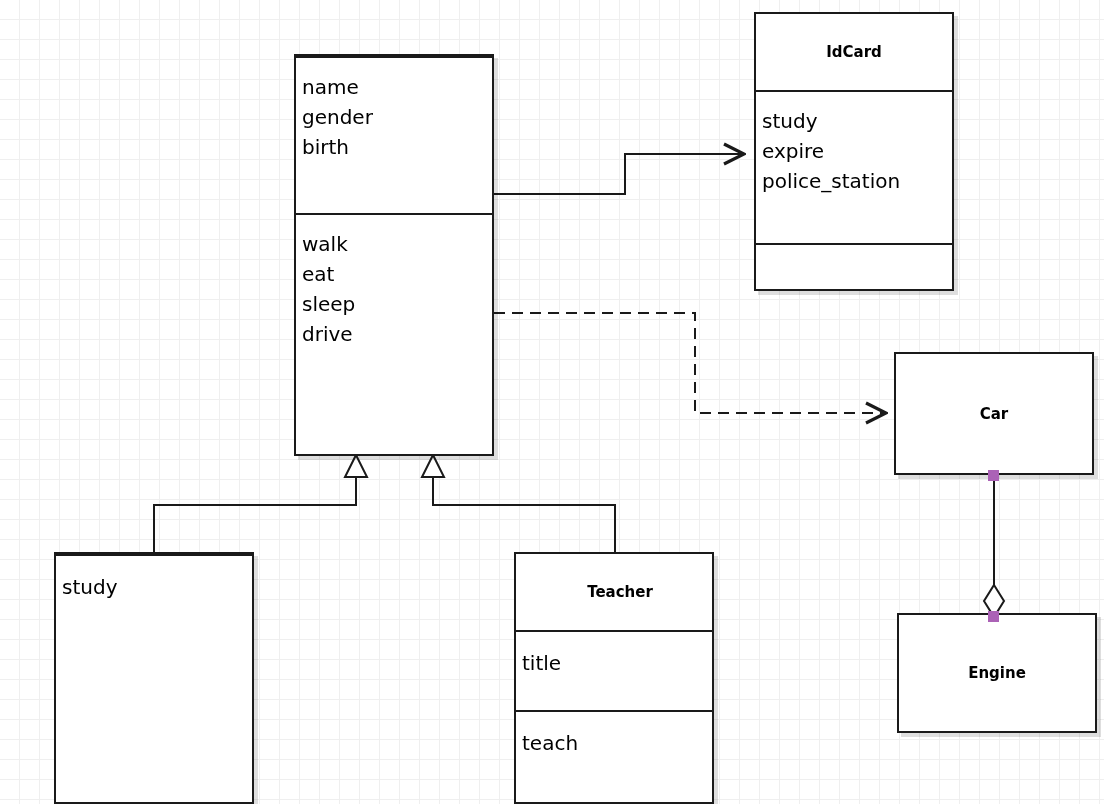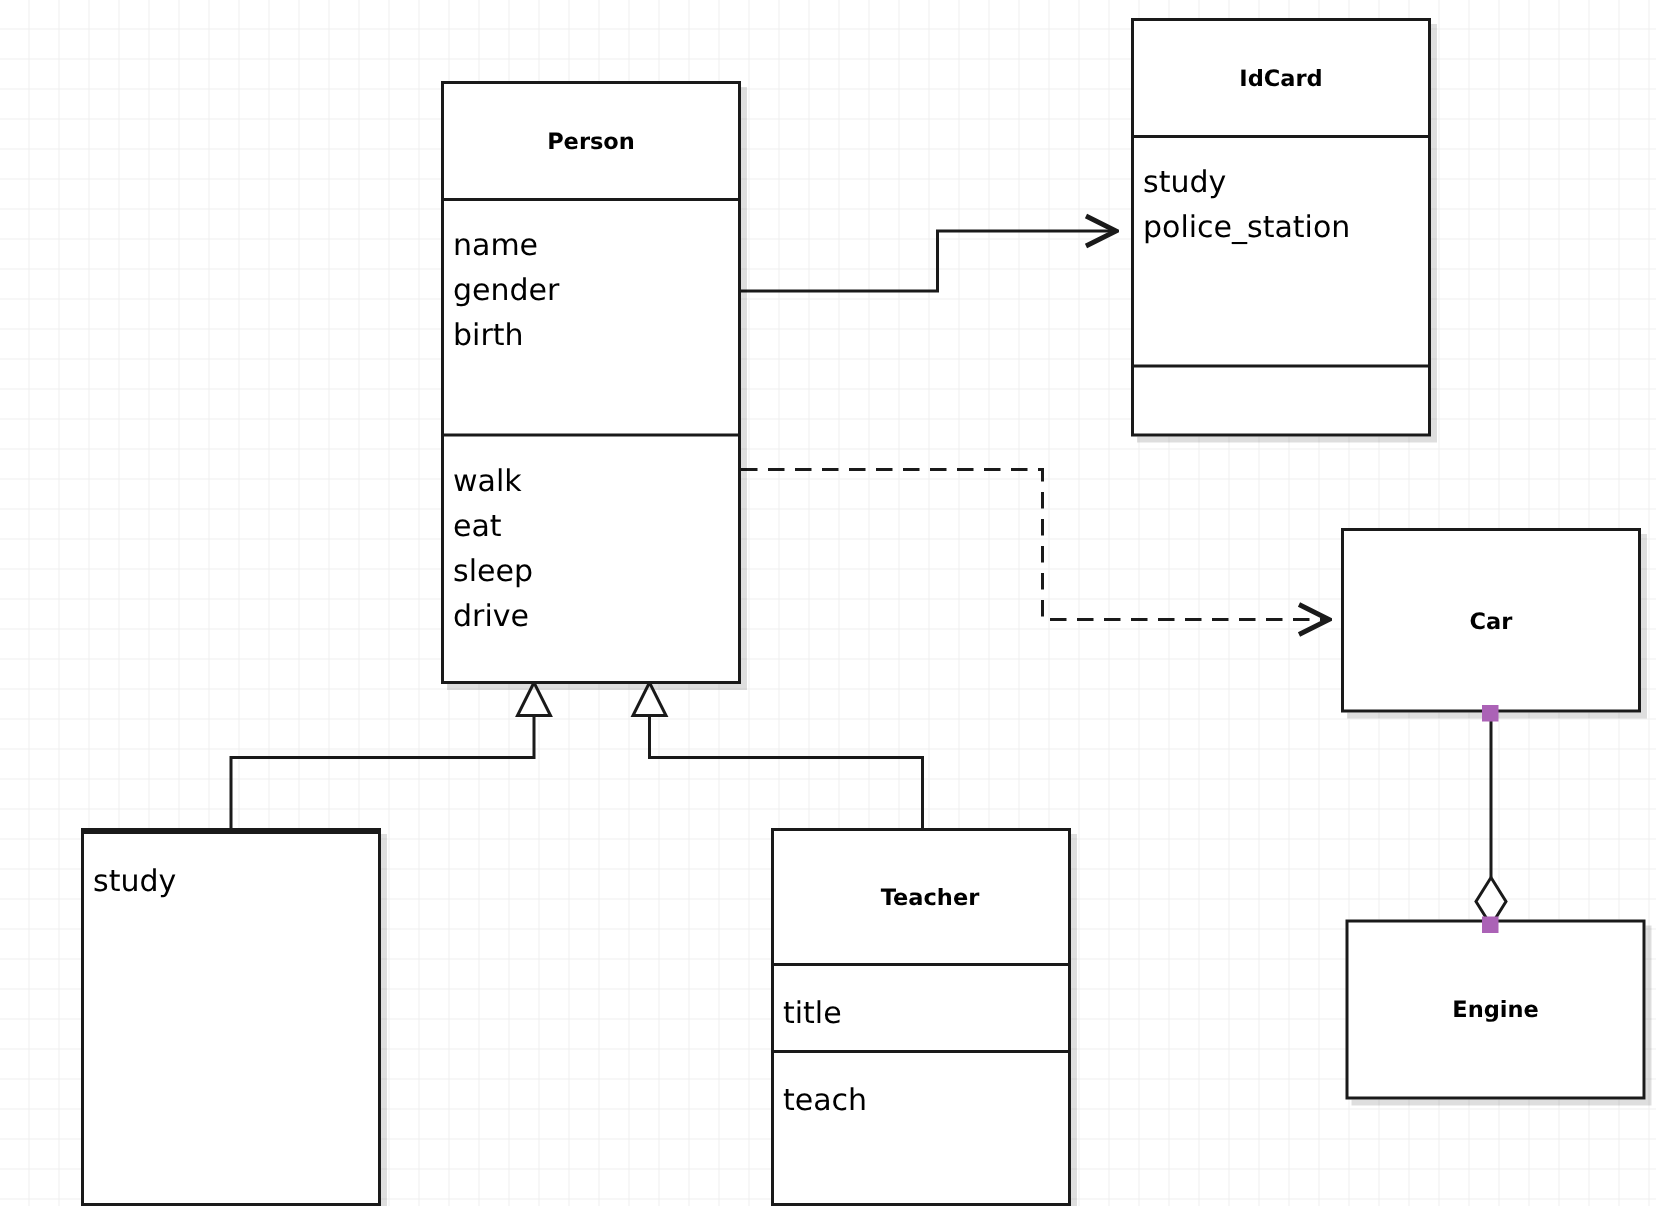--- a/index.html
+++ b/index.html
@@ -116,60 +116,60 @@
     <g>
       <path d="M 994 475 L 994 585" fill="none" stroke="#1a1a1a" stroke-width="2"></path>
       <polygon points="994,585 1004,601 994,617 984,601" fill="#ffffff" stroke="#1a1a1a" stroke-width="2"></polygon>
     </g>
   </svg>
 
   <div class="handle" style="left:988px; top:470px;"></div>
   <div class="handle" style="left:988px; top:611px;"></div>
 
   <div class="uml-class" id="person">
-    <div class="cls-title" style="height:76px;">Person</div>
     <div class="cls-section divider" style="height:157px;">
       <div class="row">name</div>
       <div class="row">gender</div>
       <div class="row">birth</div>
     </div>
     <div class="cls-section divider" style="height:165px;">
       <div class="row">walk</div>
       <div class="row">eat</div>
       <div class="row">sleep</div>
       <div class="row">drive</div>
     </div>
   </div>
 
   <div class="uml-class" id="idcard">
     <div class="cls-title" style="height:76px;">IdCard</div>
     <div class="cls-section divider" style="height:153px;">
       <div class="row">study</div>
+      <div class="row">expire</div>
       <div class="row">police_station</div>
     </div>
     <div class="cls-section divider" style="height:46px;"></div>
   </div>
 
   <div class="uml-class" id="car">
     <div class="cls-title name-only">Car</div>
   </div>
 
   <div class="uml-class" id="engine">
     <div class="cls-title name-only">Engine</div>
   </div>
 
   <div class="uml-class" id="student">
     <div class="cls-section divider compact" style="height:92px;">
       <div class="row">study</div>
     </div>
   </div>
 
   <div class="uml-class" id="teacher">
-    <div class="cls-title" style="height:88px;padding-left:12px;">Teacher</div>
-    <div class="cls-section divider compact" style="height:58px;">
+    <div class="cls-title" style="height:76px;padding-left:12px;">Teacher</div>
+    <div class="cls-section divider compact" style="height:80px;">
       <div class="row">title</div>
     </div>
     <div class="cls-section divider compact" style="height:112px;">
       <div class="row">teach</div>
     </div>
   </div>
 
 </div>
 
 </body></html>

